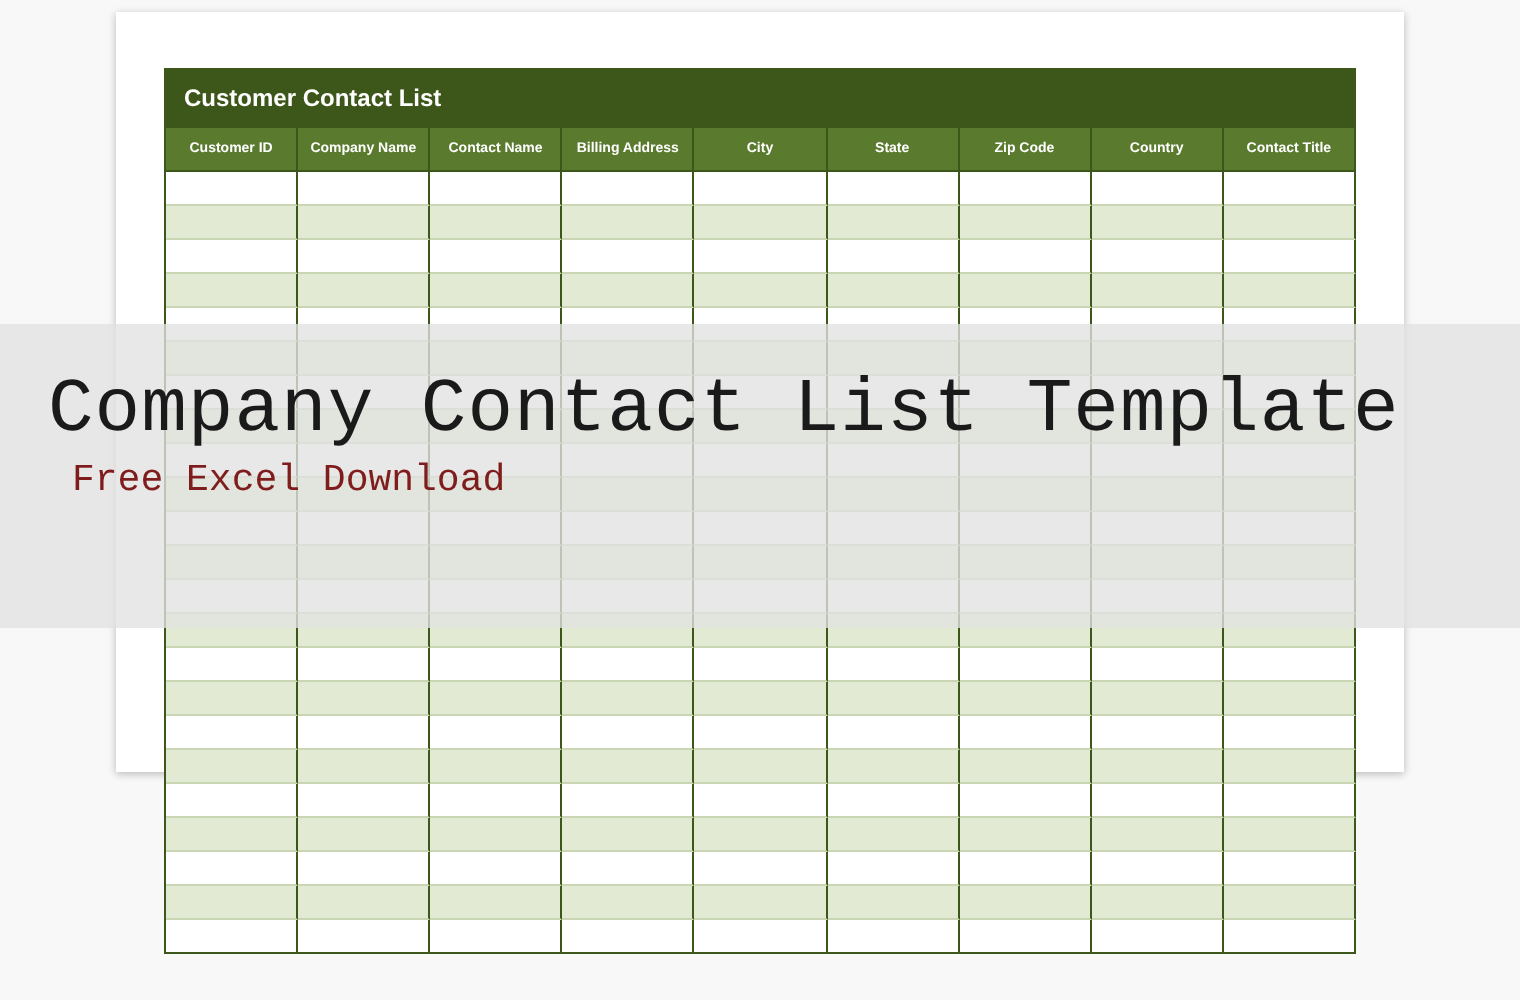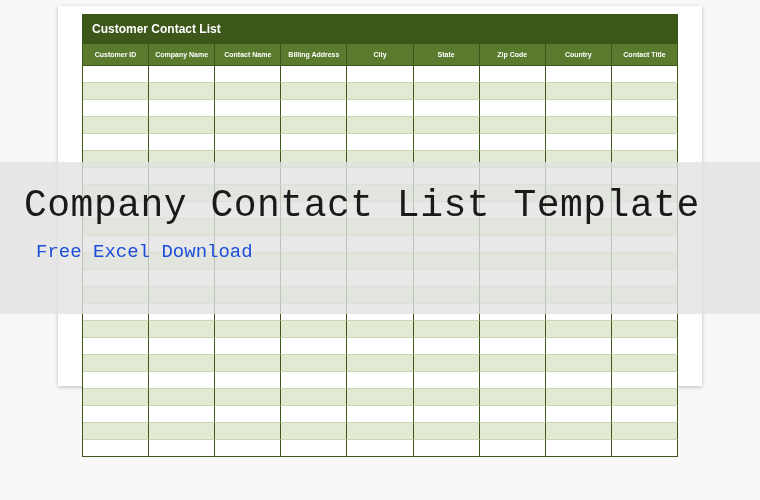--- a/index.html
+++ b/index.html
@@ -12,21 +12,21 @@
     overflow: hidden;
   }
   .sheet {
     position: absolute;
     left: 58px;
     top: 6px;
     width: 644px;
     height: 380px;
     background: #ffffff;
     box-shadow: 0 1px 4px rgba(0,0,0,0.25);
-    padding: 8px 24px 10px 24px;
+    padding: 28px 24px 10px 24px;
   }
   .title-bar {
     background: #3d5619;
     color: #ffffff;
     font-weight: bold;
     font-size: 12px;
     padding: 7px 9px;
     border: 1px solid #3d5619;
   }
   .header-row {
@@ -73,22 +73,22 @@
   .overlay-title {
     font-family: "Lucida Console", "Consolas", "Courier New", monospace;
     font-size: 38px;
     letter-spacing: 0.5px;
     color: #1a1a1a;
     font-weight: 400;
   }
   .overlay-sub {
     font-family: "Lucida Console", "Consolas", "Courier New", monospace;
     font-size: 19px;
-    color: #1d4ed8;
-    margin-top: 14px;
+    color: #7f1d1d;
+    margin-top: 2px;
     margin-left: 12px;
     font-weight: 400;
   }
 </style>
 </head>
 <body>
 
 <div class="sheet">
   <div class="title-bar">Customer Contact List</div>
   <div class="header-row">

